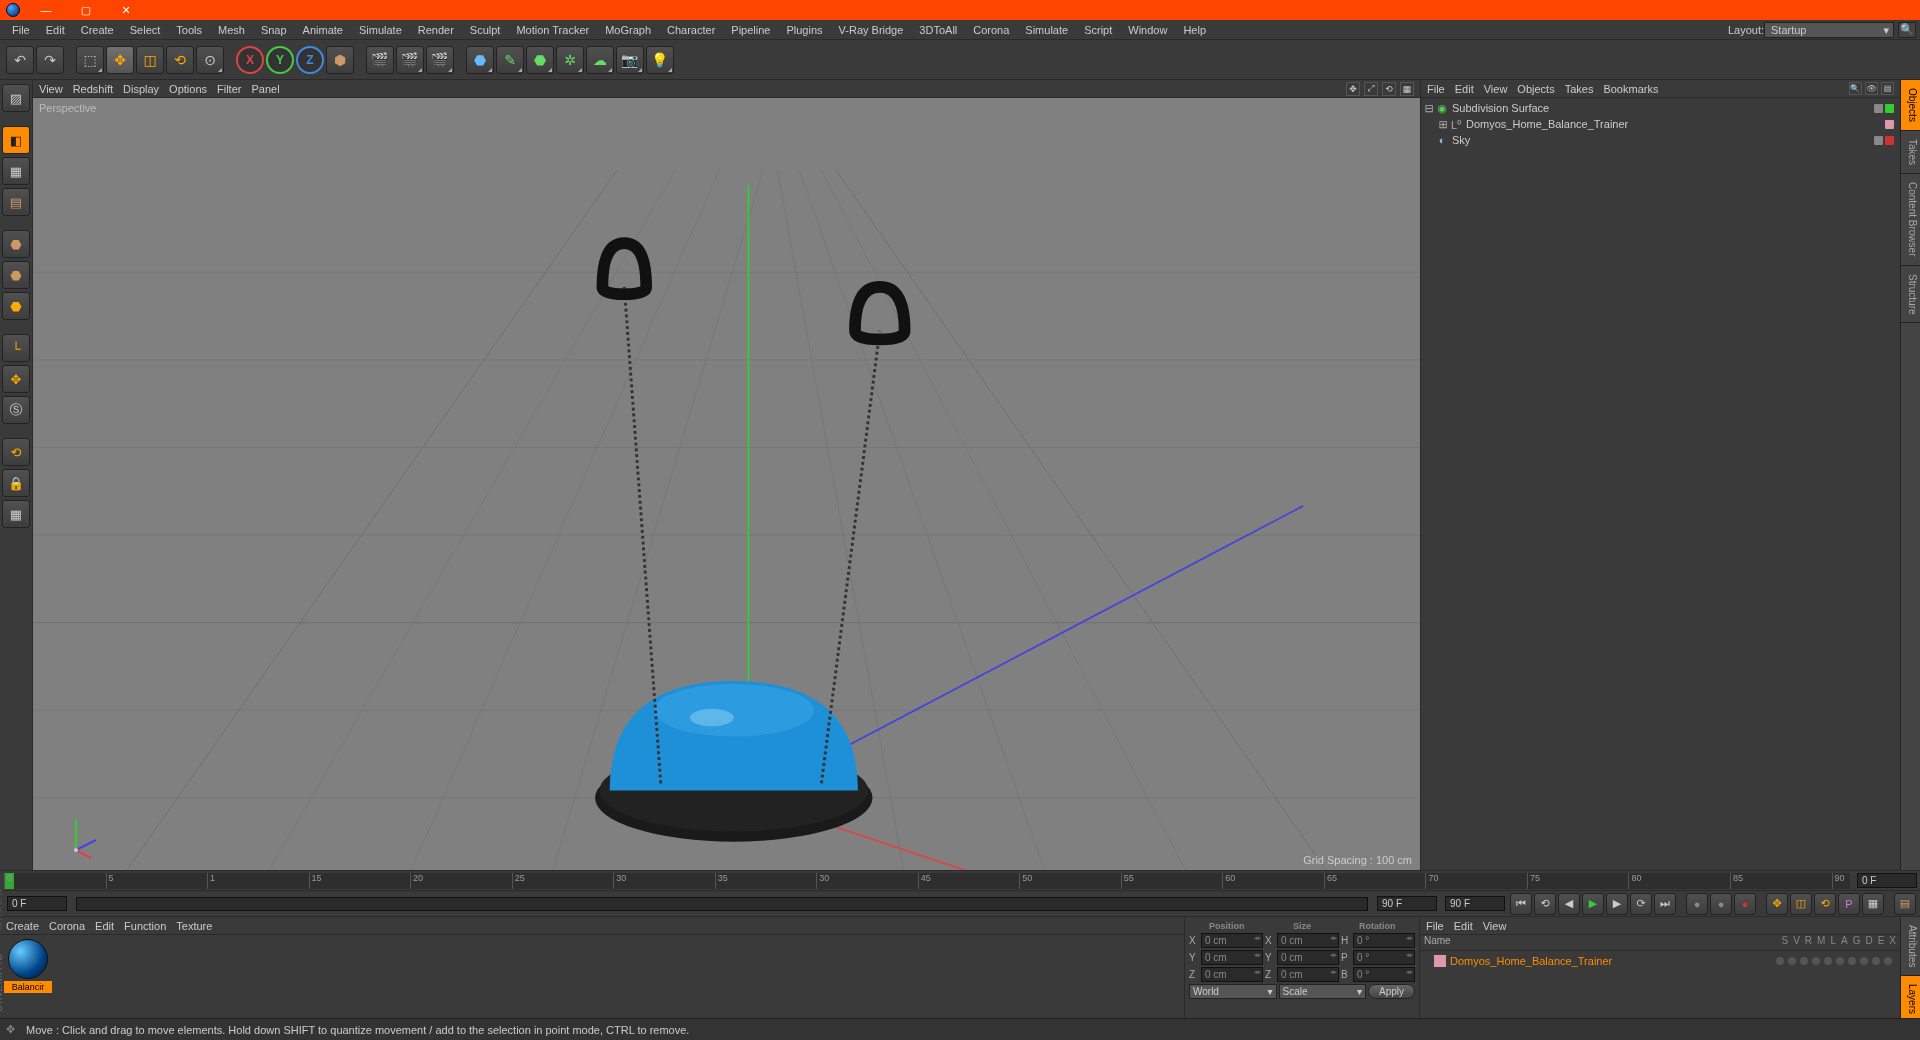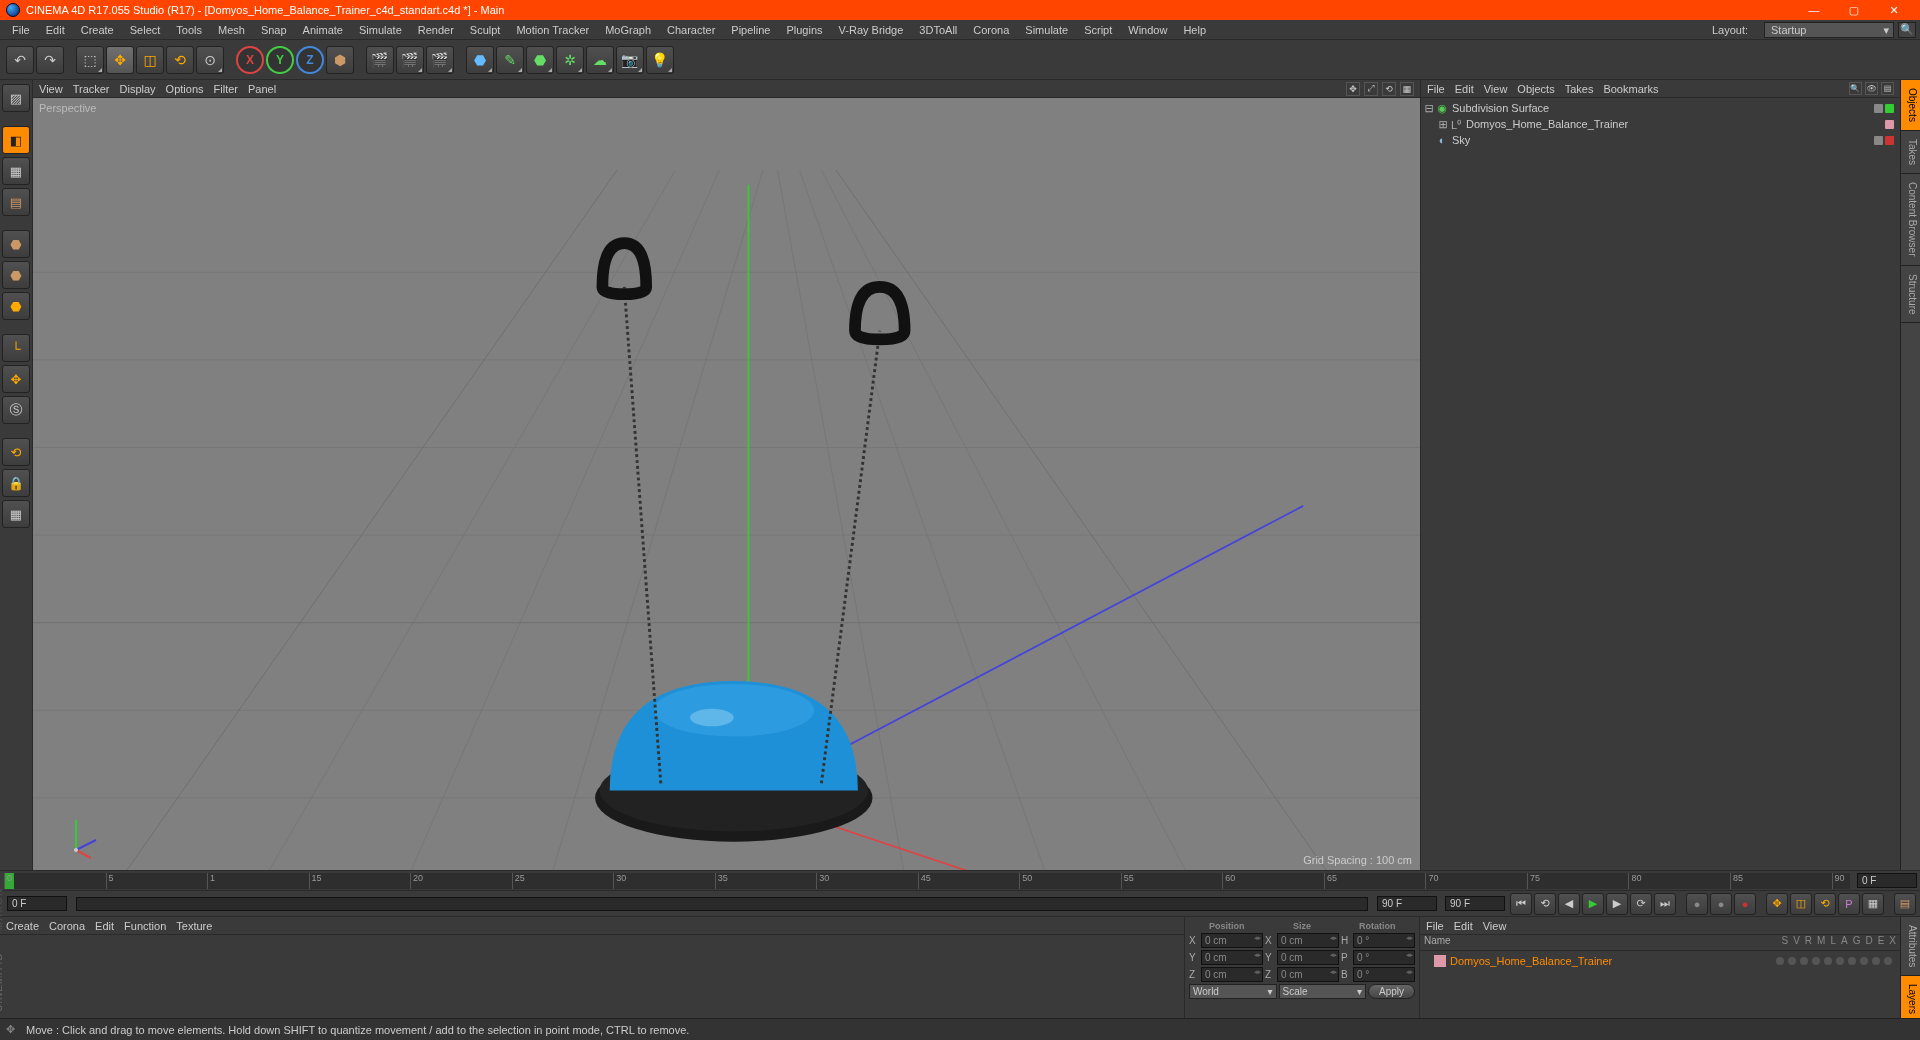--- a/index.html
+++ b/index.html
@@ -7,21 +7,21 @@
 
 
 .titlebar { background: #ff4500; height: 20px; display: flex; align-items: center; padding: 0 6px; color: #fff; font-size: 11px; }
 .titlebar .app-icon { width: 14px; height: 14px; background: radial-gradient(circle at 30% 30%, #4af, #026); border-radius: 50%; margin-right: 6px; border: 1px solid #003; }
 .titlebar .title { flex: 1; }
 .titlebar .win-btn { width: 40px; height: 20px; display: flex; align-items: center; justify-content: center; color: #fff; }
 
 
 .menubar { background: #3a3a3a; height: 20px; display: flex; align-items: center; padding: 0 4px; border-bottom: 1px solid #2a2a2a; }
 .menubar .menu-item { padding: 2px 8px; color: #ccc; font-size: 11px; }
-.menubar .layout-label { margin-left: auto; margin-right: 16px; }
+.menubar .layout-label { margin-left: auto; margin-right: 0; }
 .menubar .layout-dd { background: #555; border: 1px solid #222; padding: 1px 18px 1px 6px; font-size: 11px; color: #ccc; position: relative; width: 130px; }
 .menubar .layout-dd::after { content: "▾"; position: absolute; right: 4px; top: 1px; }
 .menubar .layout-search { width: 18px; height: 16px; margin-left: 4px; border: 1px solid #222; background: #444; display:flex; align-items:center; justify-content:center; }
 
 
 .toolbar { background: #3a3a3a; height: 40px; display: flex; align-items: center; padding: 0 6px; gap: 2px; border-bottom: 1px solid #2a2a2a; }
 .tool-btn { width: 28px; height: 28px; background: linear-gradient(#505050,#3d3d3d); border: 1px solid #222; border-radius: 3px; display: flex; align-items: center; justify-content: center; position: relative; }
 .tool-btn.active { background: linear-gradient(#707070,#555); }
 .tool-sep { width: 8px; }
 .tool-btn .ico { font-size: 14px; color: #ccc; }
@@ -128,21 +128,20 @@
 .brand { position: absolute; left: 4px; bottom: 28px; transform: rotate(-90deg); transform-origin: left bottom; font-size: 10px; color: #666; letter-spacing: 1px; }
 .brand2 { position: absolute; left: 4px; bottom: 110px; transform: rotate(-90deg); transform-origin: left bottom; font-size: 9px; color: #555; letter-spacing: 2px; }
 
 svg { display: block; }
 </style>
 </head>
 <body>
 
 <div class="titlebar">
   <div class="app-icon"></div>
-  <div class="title">CINEMA 4D R17.055 Studio (R17) - [Domyos_Home_Balance_Trainer_c4d_standart.c4d *] - Main</div>
   <div class="win-btn">—</div>
   <div class="win-btn">▢</div>
   <div class="win-btn close">✕</div>
 </div>
 
 <div class="menubar">
   <span class="menu-item">File</span>
   <span class="menu-item">Edit</span>
   <span class="menu-item">Create</span>
   <span class="menu-item">Select</span>
@@ -289,21 +288,21 @@
         <span class="ico">🔒</span>
       </div>
     <div class="pal-btn">
         <span class="ico">▦</span>
       </div>
   </div>
 
   <div class="viewport-col">
     <div class="viewport-menu">
       <span class="vm-item">View</span>
-      <span class="vm-item">Tracker</span>
+      <span class="vm-item">Redshift</span>
       <span class="vm-item">Display</span>
       <span class="vm-item">Options</span>
       <span class="vm-item">Filter</span>
       <span class="vm-item">Panel</span>
       <div class="vm-right">
         <div class="vm-icon">✥</div>
         <div class="vm-icon">⤢</div>
         <div class="vm-icon">⟲</div>
         <div class="vm-icon">▦</div>
       </div>
@@ -466,20 +465,26 @@
   </div>
   <div class="bottom-panels">
     <div class="material-panel">
       <div class="panel-menu">
         <span>Create</span>
         <span>Corona</span>
         <span>Edit</span>
         <span>Function</span>
         <span>Texture</span>
       </div>
+      <div class="mat-content">
+        <div class="mat-thumb">
+          <div class="mat-ball"></div>
+          <div class="mat-name">Balancir</div>
+        </div>
+      </div>
     </div>
     <div class="coord-panel">
       <div class="coord-header">
         <span>Position</span>
           <span>Size</span>
           <span>Rotation</span>
       </div>
       <div class="coord-row">
         <span class="coord-label">X</span>
         <div class="coord-input"><span>0 cm</span><span class="spin">◂▸</span></div>

